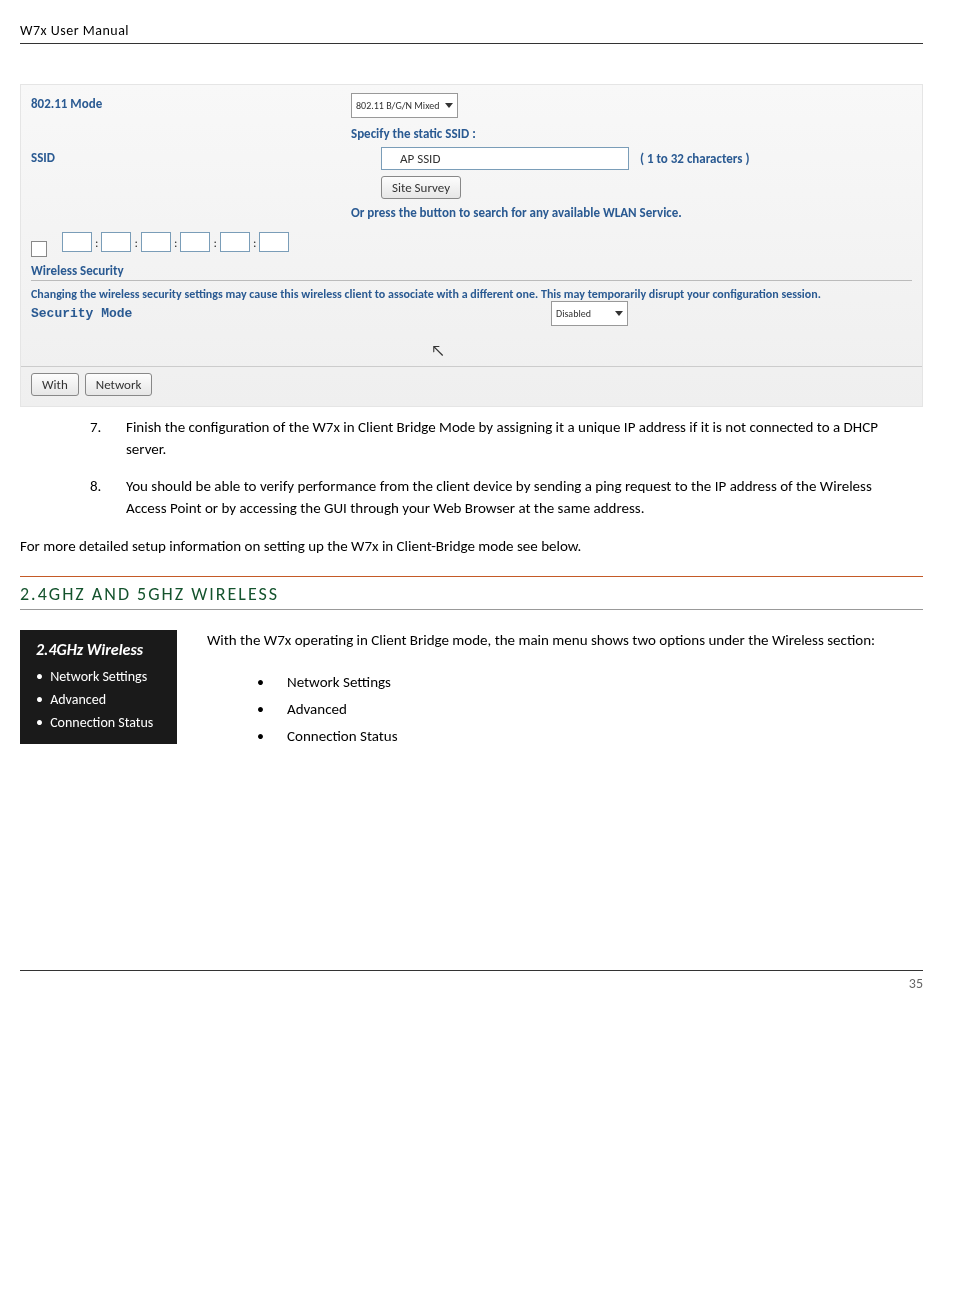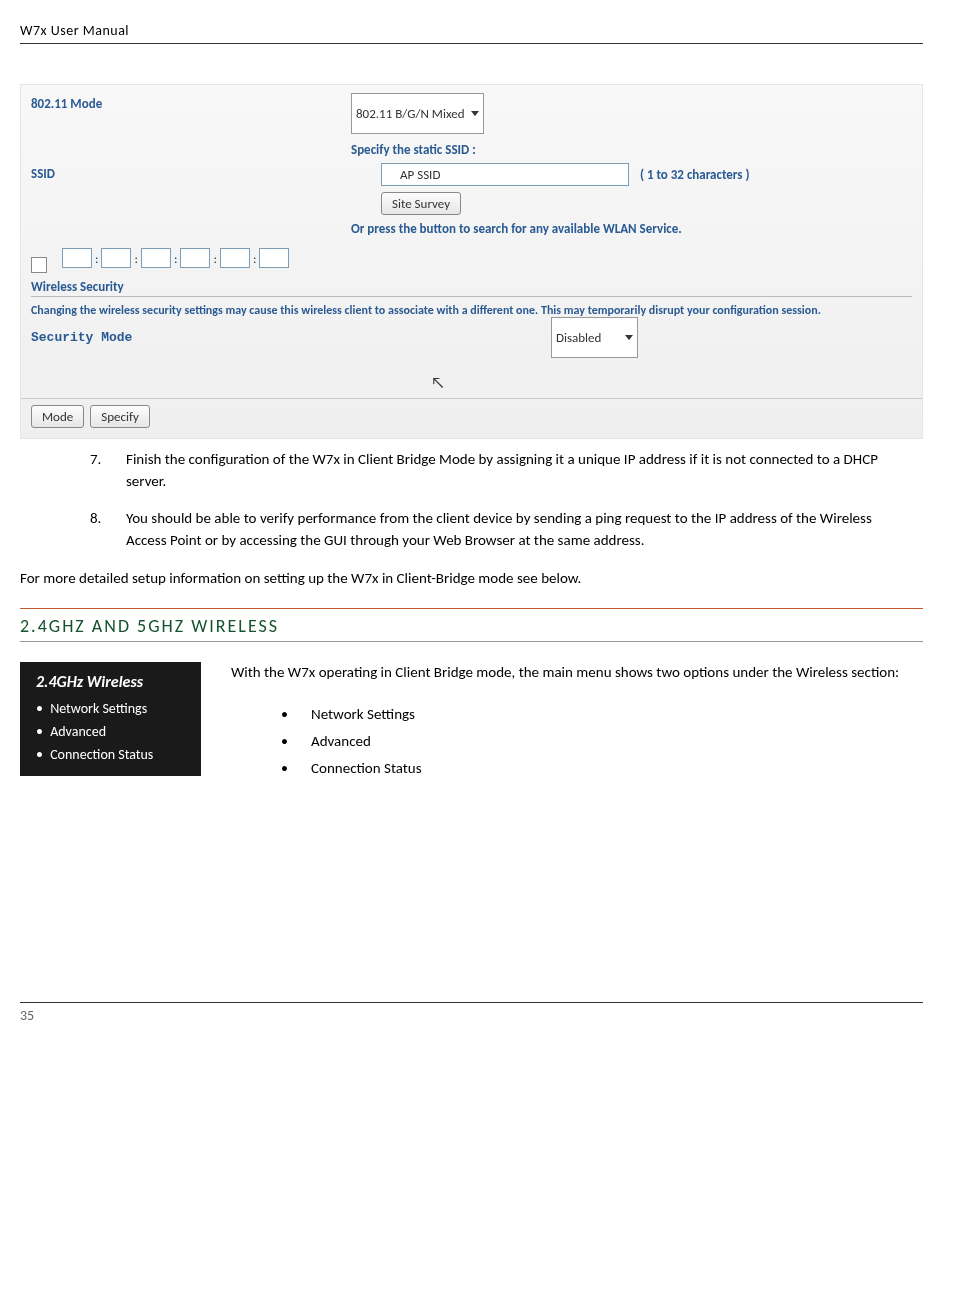--- a/index.html
+++ b/index.html
@@ -53,22 +53,22 @@
     }
     .setting-control {
       flex: 1;
       font-size: 13px;
       color: #2a5a92;
       font-weight: bold;
     }
     .select-box {
       background: white;
       border: 1px solid #999;
-      padding: 12px 4px;
-      font-size: 13px;
+      padding: 5px 4px;
+      font-size: 10px;
       color: #333;
       font-weight: normal;
       display: inline-flex;
       align-items: center;
       gap: 6px;
     }
     .caret-down {
       display: inline-block;
       width: 0; height: 0;
       border-left: 4px solid transparent;
@@ -203,21 +203,21 @@
       margin-bottom: 20px;
     }
     .two-col {
       display: flex;
       gap: 30px;
       align-items: flex-start;
     }
     .menu-box {
       background: #1a1a1a;
       color: white;
-      width: 181px;
+      width: 157px;
       padding: 6px 0 10px 0;
     }
     .menu-title {
       font-size: 16px;
       font-weight: bold;
       font-style: italic;
       padding: 4px 10px 6px 16px;
     }
     .menu-item {
       font-size: 14px;
@@ -238,20 +238,21 @@
     .bullets > div::before {
       content: "•";
       display: inline-block;
       width: 30px;
       text-align: left;
       font-size: 14px;
     }
     .footer {
       border-top: 1px solid #333;
       margin-top: 220px;
+      text-align: right;
       padding-top: 4px;
       font-size: 14px;
       color: #666;
     }
   </style>
 </head>
 <body>
 
 <div class="page">
 
@@ -311,22 +312,22 @@
           <span>Disabled</span>
           <span style="display:inline-block;width:12px;"></span>
           <span class="caret-down"></span>
         </span>
       </div>
 
       <div class="cursor-icon">↖</div>
 
       <div class="panel-divider"></div>
       <div class="panel-actions">
-        <span class="btn">Mode</span>
-        <span class="btn">Specify</span>
+        <span class="btn">With</span>
+        <span class="btn">Network</span>
       </div>
     </div>
   </div>
 
   <div class="ol-item">
     <div class="ol-num">7.</div>
     <div class="ol-text">Finish the configuration of the W7x in Client Bridge Mode by assigning it a unique IP address if it is not connected to a DHCP server.</div>
   </div>
 
   <div class="ol-item">

